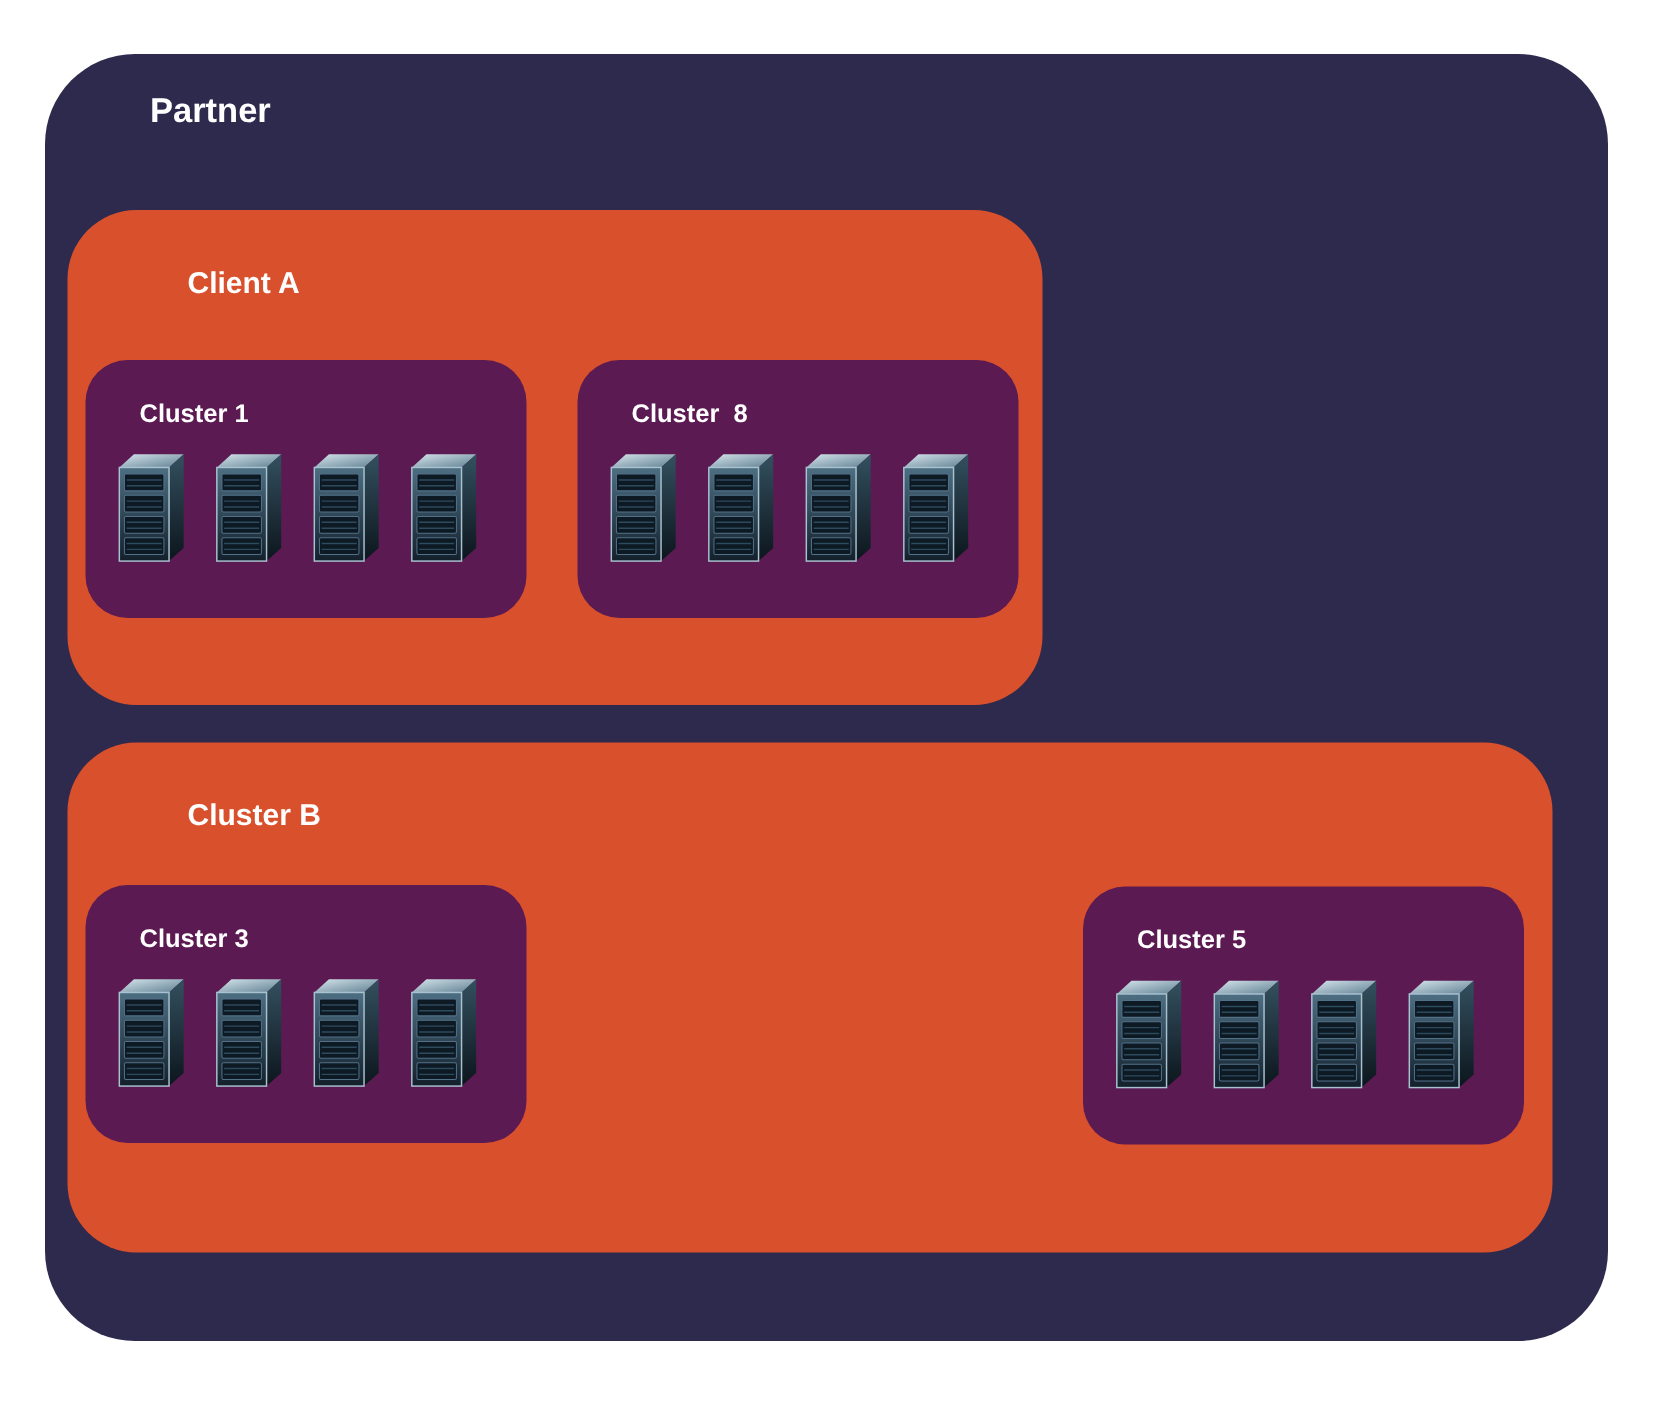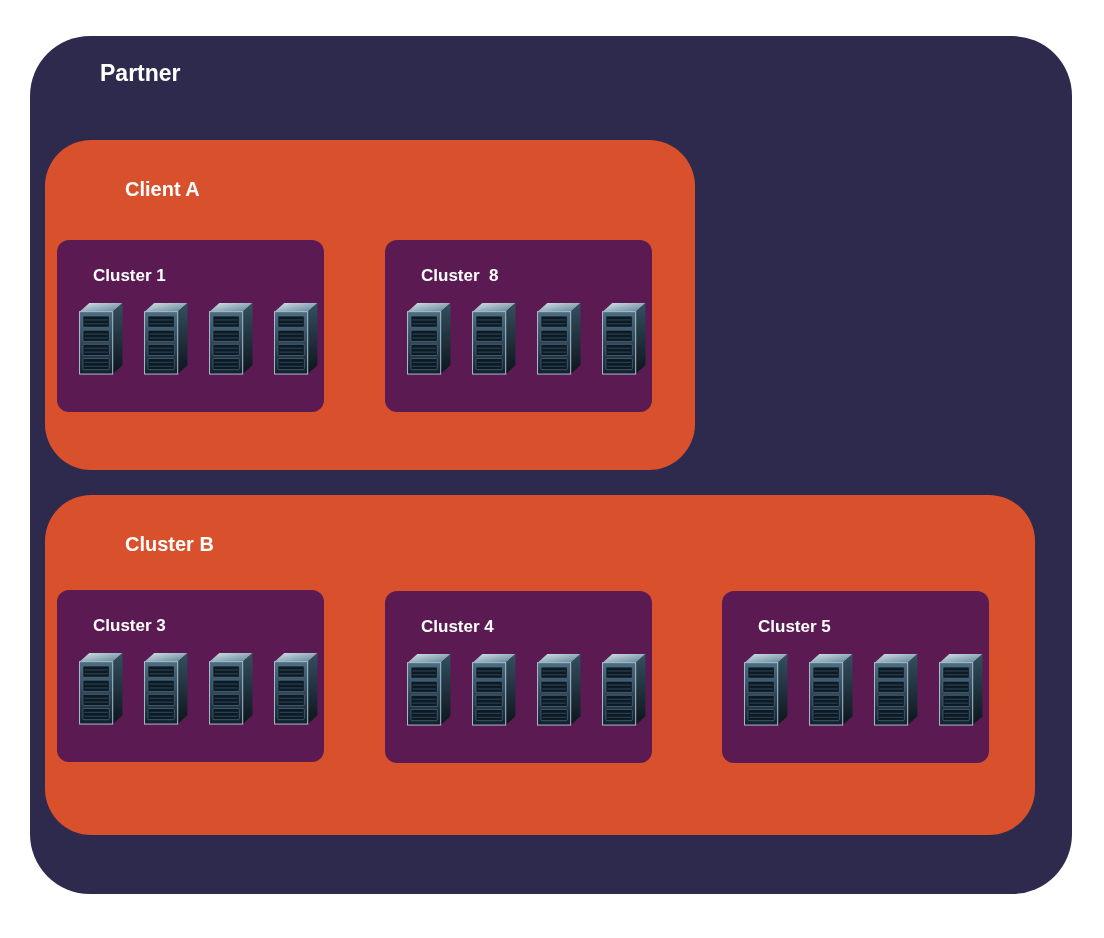--- a/index.html
+++ b/index.html
@@ -32,23 +32,23 @@
   .client-a { left: 15px; top: 104px; width: 650px; height: 330px; }
   .client-b { left: 15px; top: 459px; width: 990px; height: 340px; }
   .client-label {
     position: absolute; left: 80px; top: 38px;
     color: var(--color-label, #ffffff);
     font-size: 20px; font-weight: bold;
   }
 
   .cluster {
     position: absolute;
-    width: 267px; height: 172px;
+    width: 294px; height: 172px;
     background: var(--color-cluster, #5c1a52);
-    border-radius: 12px;
+    border-radius: 28px;
   }
   .c1 { left: 12px;  top: 100px; }
   .c2 { left: 340px; top: 100px; }
   .c3 { left: 12px;  top: 95px; }
   .c4 { left: 340px; top: 96px; }
   .c5 { left: 677px; top: 96px; }
 
   .cluster-label {
     position: absolute; left: 36px; top: 26px;
     color: var(--color-label, #ffffff);
@@ -162,37 +162,20 @@
             </svg>
             <svg viewBox="0 0 56 80" class="server">
               <use href="#server-rack" xlink:href="#server-rack"></use>
             </svg>
             <svg viewBox="0 0 56 80" class="server">
               <use href="#server-rack" xlink:href="#server-rack"></use>
             </svg>
           </div>
       </div>
 
-      <div class="cluster c4">
-        <div class="cluster-label">Cluster 4</div>
-        <div class="servers">
-            <svg viewBox="0 0 56 80" class="server">
-              <use href="#server-rack" xlink:href="#server-rack"></use>
-            </svg>
-            <svg viewBox="0 0 56 80" class="server">
-              <use href="#server-rack" xlink:href="#server-rack"></use>
-            </svg>
-            <svg viewBox="0 0 56 80" class="server">
-              <use href="#server-rack" xlink:href="#server-rack"></use>
-            </svg>
-            <svg viewBox="0 0 56 80" class="server">
-              <use href="#server-rack" xlink:href="#server-rack"></use>
-            </svg>
-          </div>
-      </div>
 
       <div class="cluster c5">
         <div class="cluster-label">Cluster 5</div>
         <div class="servers">
             <svg viewBox="0 0 56 80" class="server">
               <use href="#server-rack" xlink:href="#server-rack"></use>
             </svg>
             <svg viewBox="0 0 56 80" class="server">
               <use href="#server-rack" xlink:href="#server-rack"></use>
             </svg>

